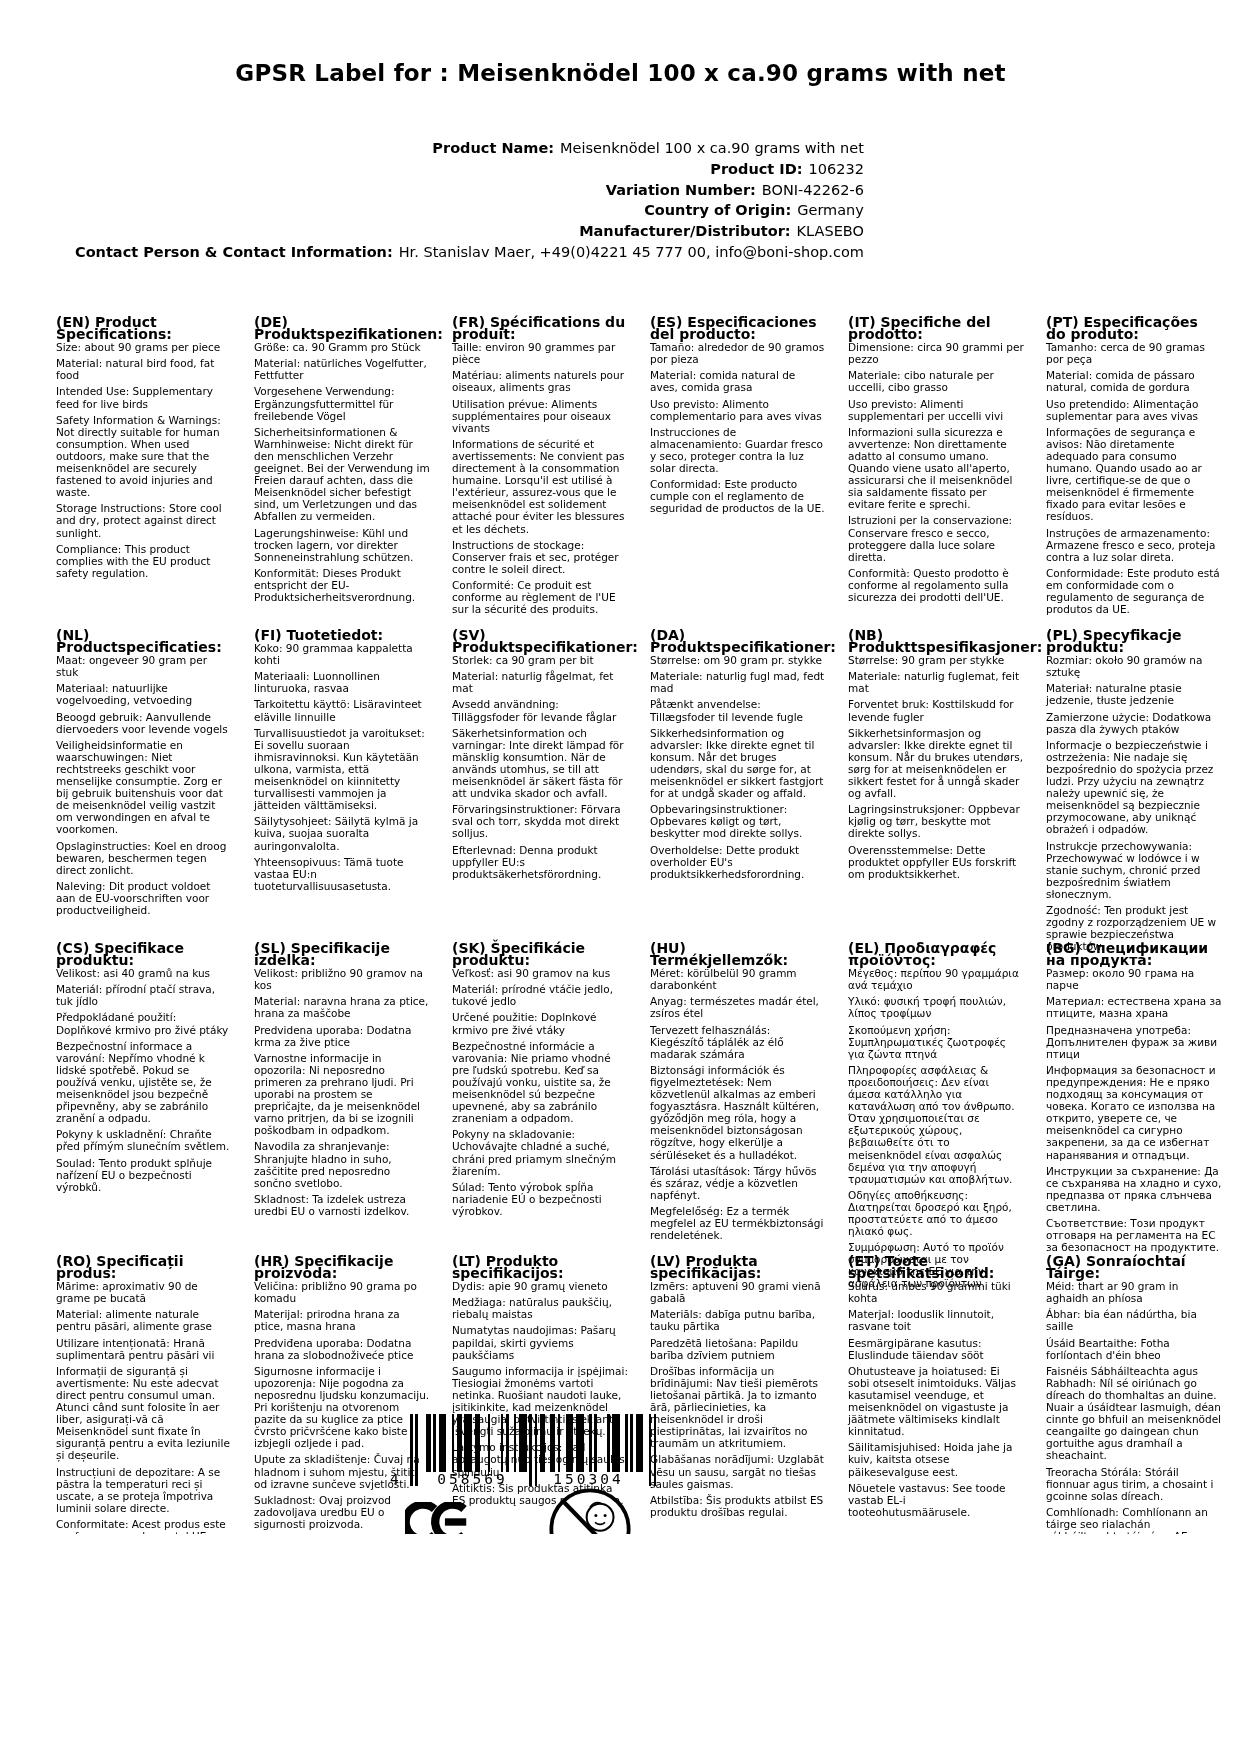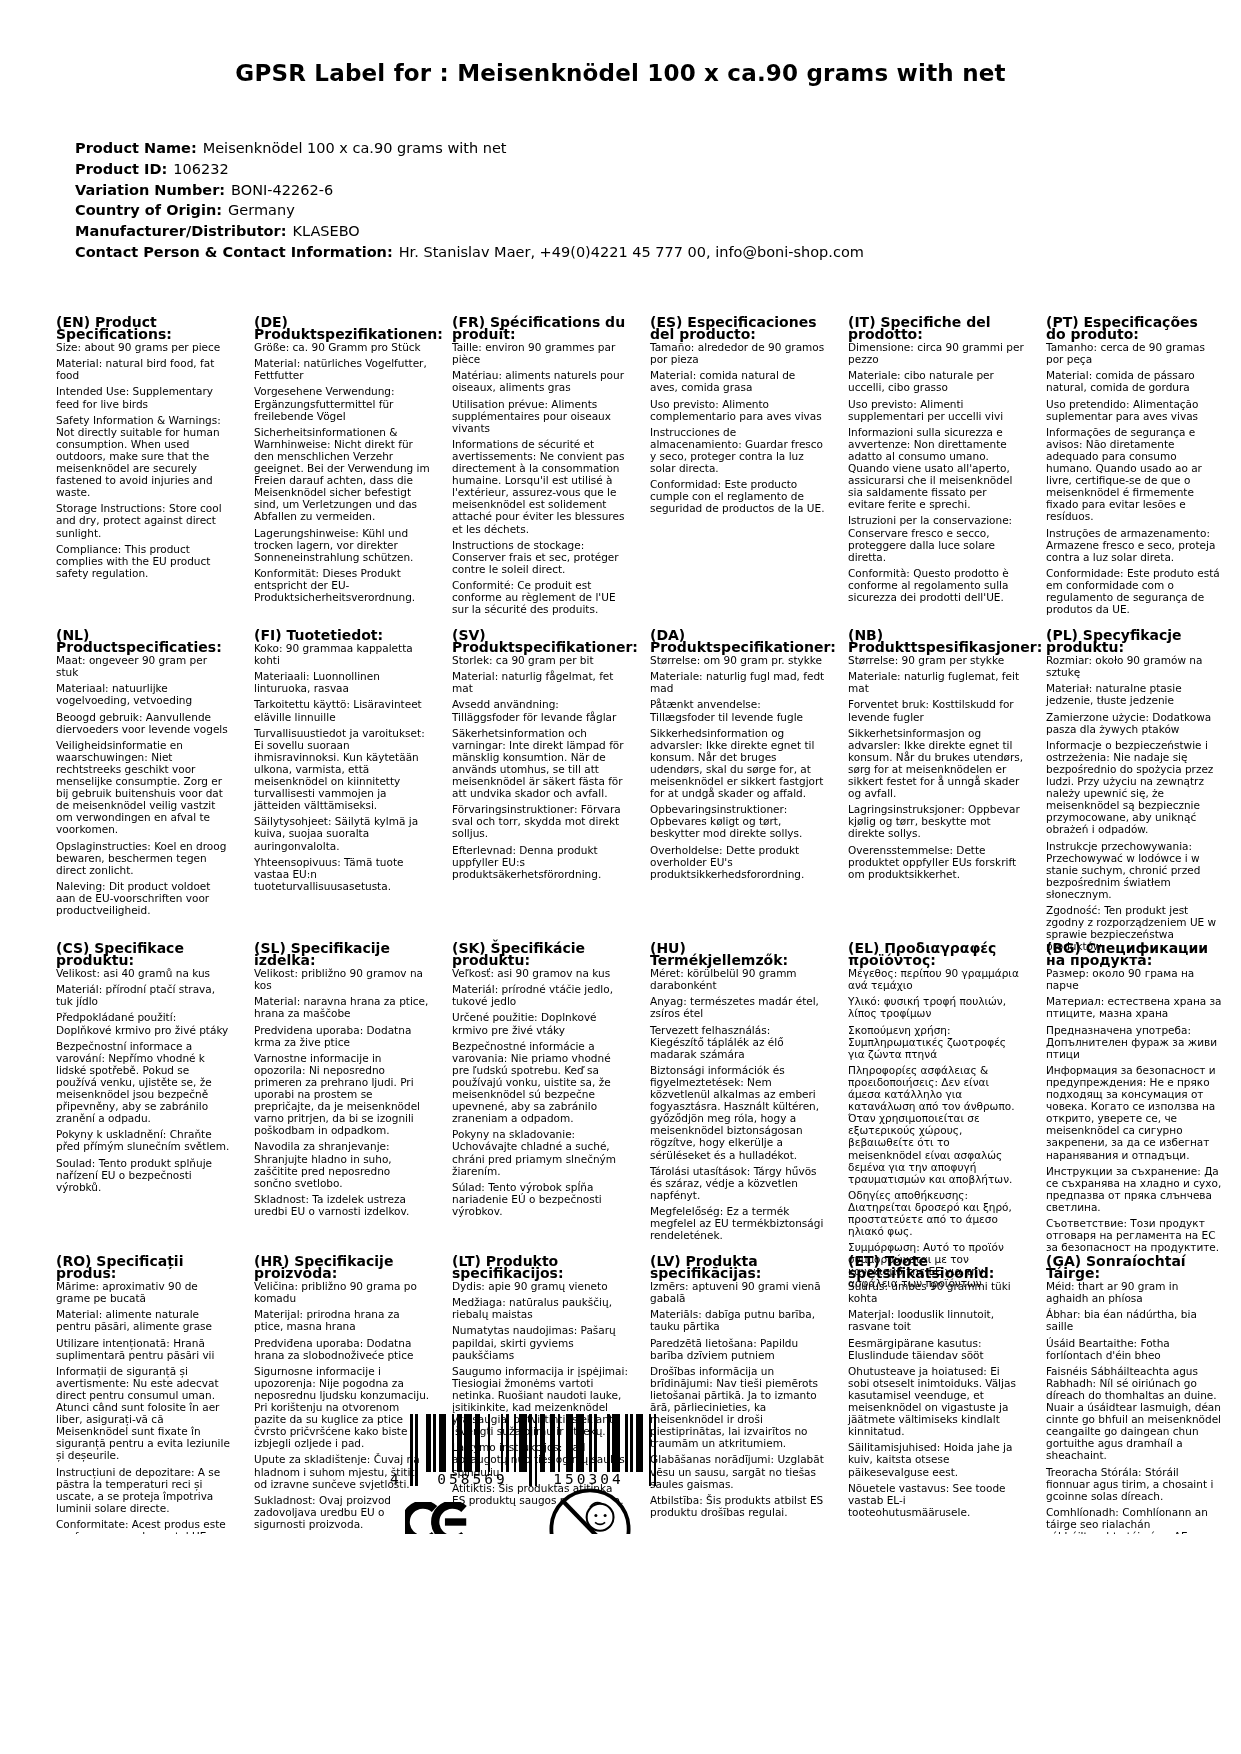--- a/index.html
+++ b/index.html
@@ -10,21 +10,21 @@
     color: #000000;
   }
   #doc { position: relative; width: 1241px; height: 1534px; background: #fff; overflow: hidden; }
 
   .title {
     position: absolute; left: 0; top: 60px; width: 1241px;
     text-align: center; font-size: 23px; font-weight: bold; letter-spacing: 0.2px;
   }
 
   .info { position: absolute; left: 75px; top: 138px; font-size: 14.5px; line-height: 20.8px; }
-  .info-line { white-space: nowrap; }
+  .info-line { white-space: nowrap; text-align: right; }
   .info-label { font-weight: bold; margin-right: 6px; }
 
   .specs-grid {
     position: absolute; left: 56px; top: 316px;
     display: grid;
     grid-template-columns: repeat(6, 198px);
     grid-auto-rows: 313px;
   }
   .lang-block { width: 176px; font-size: 10.5px; line-height: 12.1px; }
   .lang-header { font-weight: bold; font-size: 14px; margin: 0 0 1px 0; }

